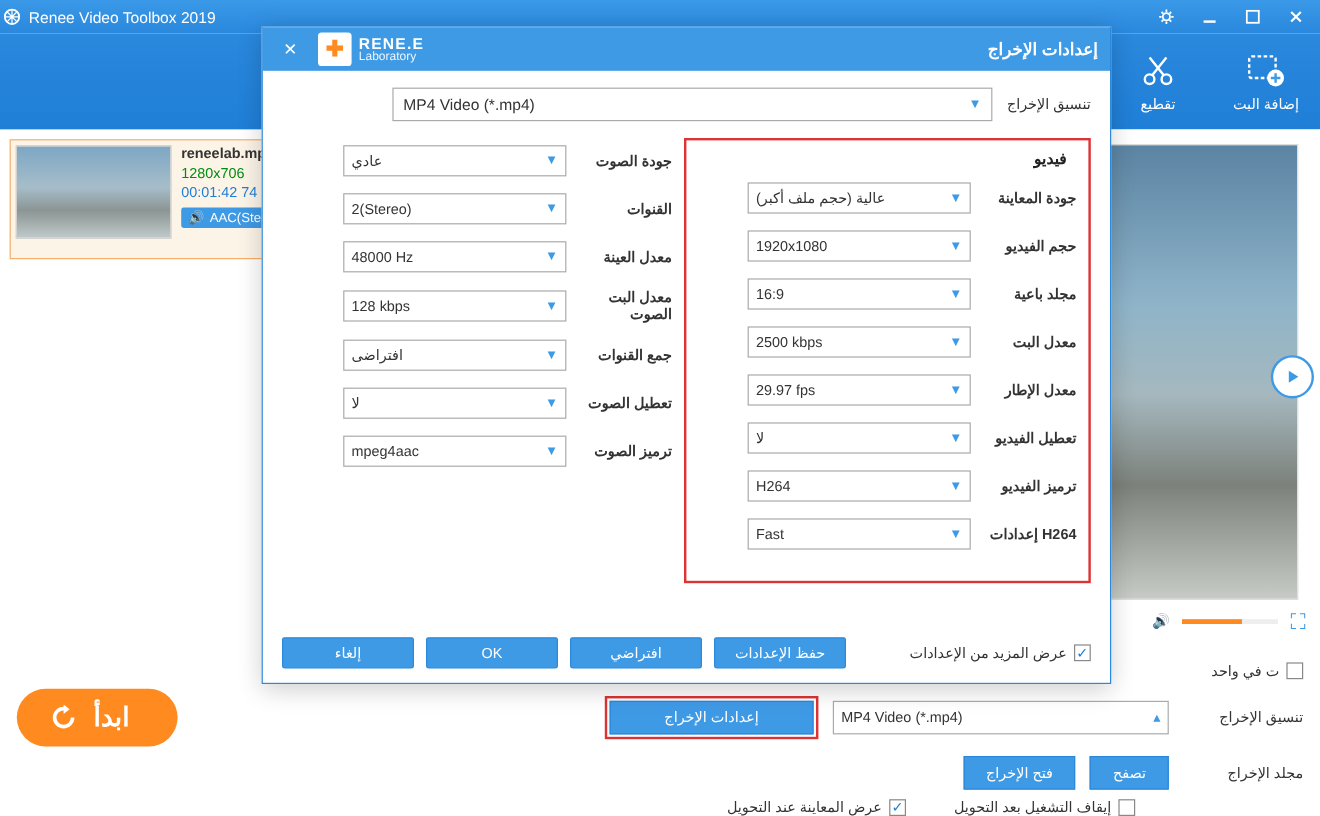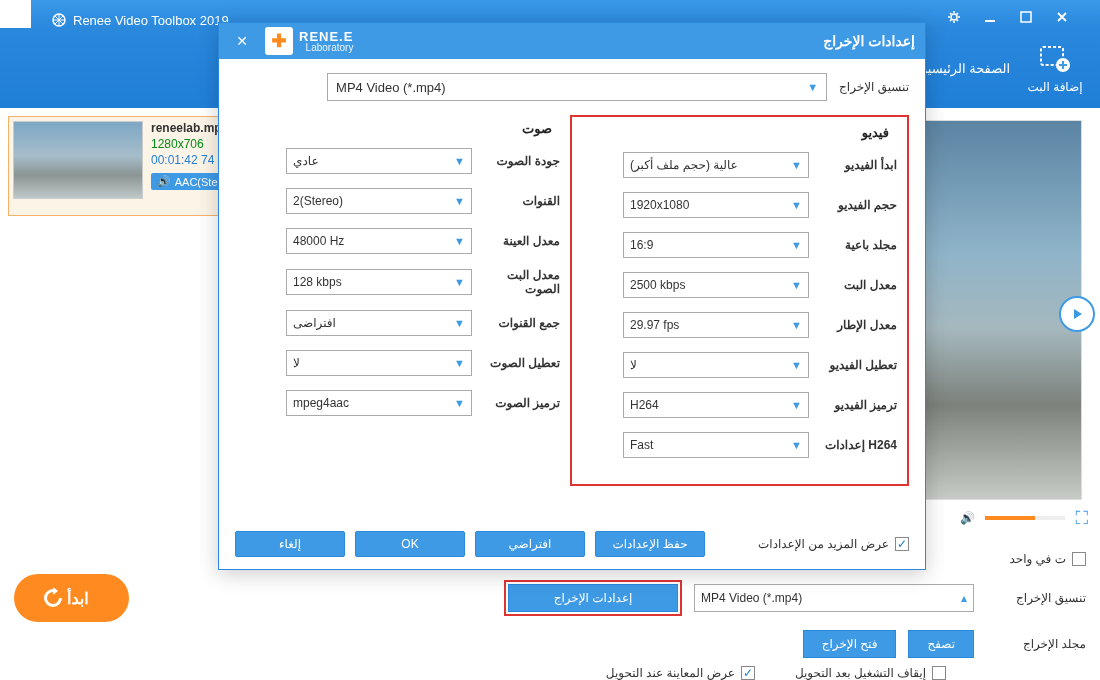--- a/index.html
+++ b/index.html
@@ -1,19 +1,19 @@
 <!DOCTYPE html>
 <html><head>
 <meta charset="utf-8">
 <style>
 * { box-sizing: border-box; margin: 0; padding: 0; }
 body { font-family: Tahoma, Arial, sans-serif; font-size: 12px; color: #333; background: #fff; width: 1100px; height: 680px; overflow: hidden; position: relative; }
 
 
-.titlebar { height: 28px; background: linear-gradient(#3b99e8, #2a88dd); color: #fff; display: flex; align-items: flex-end; padding: 0 20px; margin-left: 31px; }
+.titlebar { height: 28px; background: linear-gradient(#3b99e8, #2a88dd); color: #fff; display: flex; align-items: center; padding: 0 2px; }
 .titlebar .logo { width: 16px; height: 16px; margin-right: 6px; }
 .titlebar .title { flex: 0 0 auto; font-size: 13px; }
 .titlebar .spacer { flex: 1; }
 .winbtn { width: 36px; height: 22px; display: flex; align-items: center; justify-content: center; cursor: pointer; }
 
 
 .toolbar { height: 80px; background: linear-gradient(#2a88dd, #1f7ed6); display: flex; align-items: center; direction: rtl; }
 .tool-item { width: 90px; height: 70px; color: #fff; display: flex; flex-direction: column; align-items: center; justify-content: center; font-size: 12px; cursor: pointer; }
 .tool-item .ticon { width: 34px; height: 34px; margin-bottom: 4px; }
 .tool-right { margin-left: auto; display: flex; align-items: center; gap: 12px; color: #fff; padding-left: 12px; direction: ltr; }
@@ -39,33 +39,33 @@
 
 .listctrl { display:flex; gap:8px; padding: 4px 8px; align-items:center; direction: rtl;}
 .btn-sm { background:#3f9ae5; color:#fff; border:1px solid #2a88dd; padding: 3px 0; width: 96px; text-align:center; font-size:12px; cursor:pointer; border-radius:2px;}
 
 
 .lowsec { padding: 6px 14px; direction: rtl; }
 .lowrow { display:flex; align-items:center; margin: 8px 0; gap: 12px; }
 .lowrow label { width: 100px; font-size: 12px; text-align: right; }
 .select-bg { background:#fff; border:1px solid #aaa; height:28px; flex:0 0 280px; display:flex; align-items:center; padding:0 6px; font-size:12px; justify-content:space-between; direction:ltr;}
 .btn-blue { background:#3f9ae5; color:#fff; border:1px solid #2a88dd; height:28px; padding:0 18px; font-size:12px; cursor:pointer; display:inline-flex; align-items:center;}
-.start-btn { background:#ff8a1f; color:#fff; border:none; border-radius: 24px; height:48px; padding: 0 40px 0 26px; font-size:16px; font-weight:bold; cursor:pointer; display:inline-flex; align-items:center; gap:1px;text-align:center;}
+.start-btn { background:#ff8a1f; color:#fff; border:none; border-radius: 24px; height:48px; padding: 0 40px 0 26px; font-size:22px; font-weight:bold; cursor:pointer; display:inline-flex; align-items:center; gap:12px;text-align:center;}
 .chk { display:inline-flex; align-items:center; gap:6px; font-size:12px;}
 .chkbox { width:14px; height:14px; border:1px solid #888; background:#fff; display:inline-block;}
 .chkbox.on::after { content:"✓"; color:#1f7ed6; font-size:12px; line-height:12px; display:block; text-align:center;}
 
 
 .dialog { position: absolute; top: 22px; left: 218px; width: 708px; height: 548px; background:#fff; border:1px solid #2a88dd; box-shadow: 0 4px 20px rgba(0,0,0,.2); z-index: 50; display:flex; flex-direction:column;}
 .dlg-title { height: 36px; background:#3f9ae5; color:#fff; display:flex; align-items:center; padding: 0 10px; direction: rtl;}
 .dlg-title .dtitle { font-size:14px; font-weight:bold; }
 .dlg-title .dspacer { flex:1;}
 .dlg-brand { display:flex; align-items:center; gap:6px; direction:ltr;}
 .dlg-brand .brand-ic { width:28px; height:28px; background:#fff; border-radius:3px; display:flex; align-items:center; justify-content:center; color:#ff8a1f; font-size:18px; font-weight:bold;}
-.dlg-brand .brand-txt { line-height:1;text-align:right;}
+.dlg-brand .brand-txt { line-height:1;}
 .dlg-brand .brand-txt b { font-size:13px; letter-spacing:1px;}
 .dlg-brand .brand-txt small { font-size:10px; display:block; opacity:.9;}
 .dlg-close { width:26px; text-align:center; font-size:14px; cursor:pointer; color:#fff; margin-right:10px;}
 
 .dlg-body { padding: 14px 16px 8px; flex:1; direction: rtl;}
 .outfmt { display:flex; align-items:center; gap:12px; margin-bottom:14px;}
 .outfmt label { font-size:12px;}
 .sel { background:#fff; border:1px solid #aaa; height:28px; width: 500px; display:flex; align-items:center; justify-content:space-between; padding:0 8px; font-size:13px; direction:ltr; cursor:pointer;}
 .sel .caret, .sel2 .caret { color:#3f9ae5; font-size:11px;}
 
@@ -124,20 +124,30 @@
 <div class="toolbar">
   <div class="tool-item">
     <span class="ticon">
         <svg viewBox="0 0 34 34">
           <rect x="3" y="5" width="22" height="18" rx="2" fill="none" stroke="#fff" stroke-width="2" stroke-dasharray="3 2"></rect>
           <circle cx="25" cy="23" r="7" fill="#fff"></circle>
           <path d="M25 19v8M21 23h8" stroke="#3f9ae5" stroke-width="2"></path>
         </svg>
       </span>
     <span>إضافة البت</span>
+  </div>
+  <div class="tool-item">
+    <span class="ticon">
+        <svg viewBox="0 0 34 34">
+          <circle cx="10" cy="24" r="4" fill="none" stroke="#fff" stroke-width="2"></circle>
+          <circle cx="24" cy="24" r="4" fill="none" stroke="#fff" stroke-width="2"></circle>
+          <path d="M12 21L24 6M22 21L10 6" stroke="#fff" stroke-width="2"></path>
+        </svg>
+      </span>
+    <span>تقطيع</span>
   </div>
   <div class="tool-right">
     <span class="rlink">
         <svg width="16" height="16" viewBox="0 0 16 16">
           <rect x="3" y="7" width="10" height="7" rx="1" fill="none" stroke="#fff" stroke-width="1.5"></rect>
           <path d="M5 7V5a3 3 0 016 0v2" fill="none" stroke="#fff" stroke-width="1.5"></path>
         </svg>
       </span>
     <span class="rlink">
         <span>حول</span>
@@ -247,21 +257,21 @@
         <span>MP4 Video (*.mp4)</span>
           <span class="caret">▼</span>
       </div>
     </div>
 
     <div class="cols">
 
       <div class="col col-v">
         <h4>فيديو</h4>
         <div class="frow">
-            <label>ابدأ الفيديو</label>
+            <label>جودة المعاينة</label>
             <div class="sel2">
               <span style="direction:rtl">عالية (حجم ملف أكبر)</span>
               <span class="caret">▼</span>
             </div>
           </div>
         <div class="frow">
             <label>حجم الفيديو</label>
             <div class="sel2">
               <span>1920x1080</span>
               <span class="caret">▼</span>
@@ -305,21 +315,20 @@
         <div class="frow">
             <label>H264 إعدادات</label>
             <div class="sel2">
               <span>Fast</span>
               <span class="caret">▼</span>
             </div>
           </div>
       </div>
 
       <div class="col">
-        <h4>صوت</h4>
         <div class="frow">
             <label>جودة الصوت</label>
             <div class="sel2">
               <span style="direction:rtl">عادي</span>
               <span class="caret">▼</span>
             </div>
           </div>
         <div class="frow">
             <label>القنوات</label>
             <div class="sel2">

